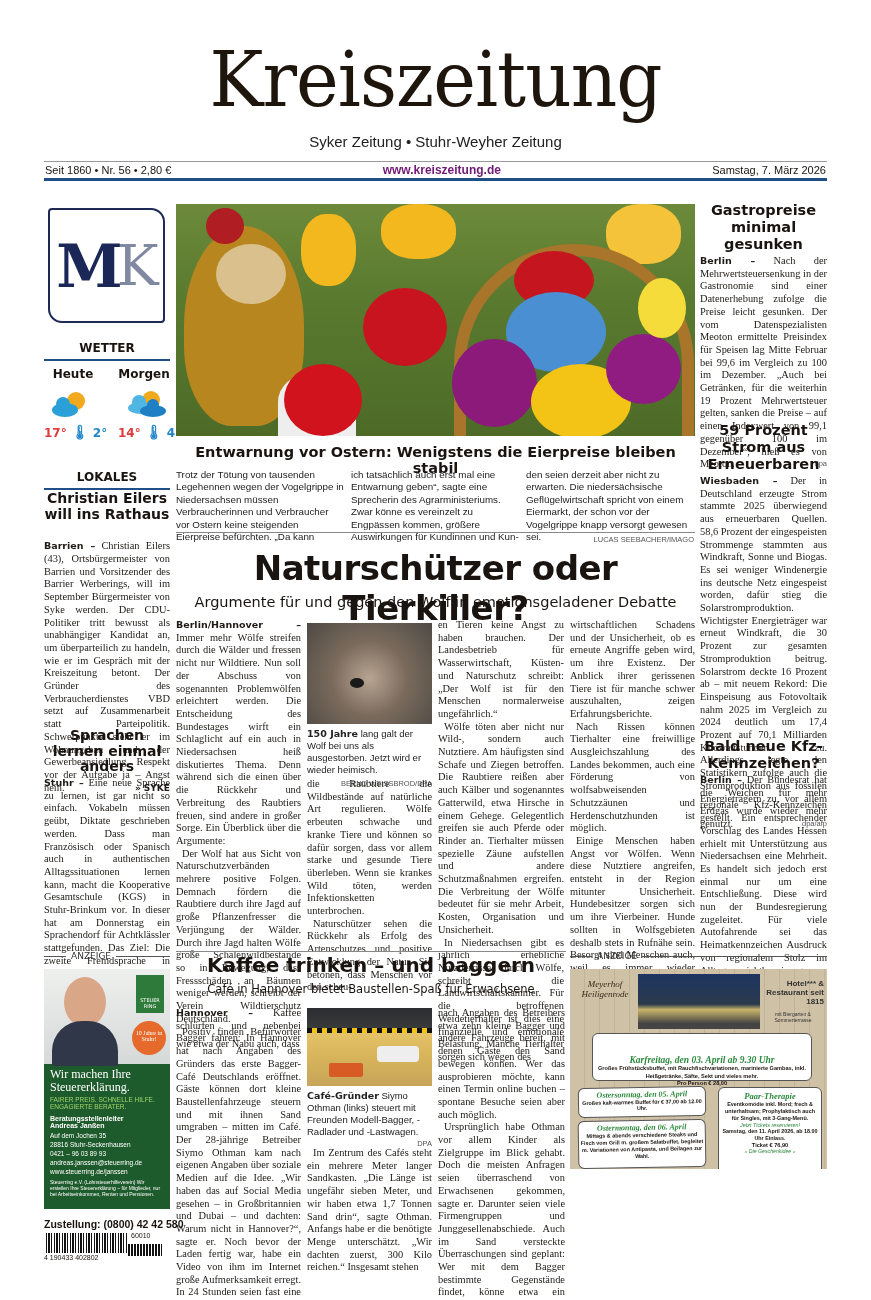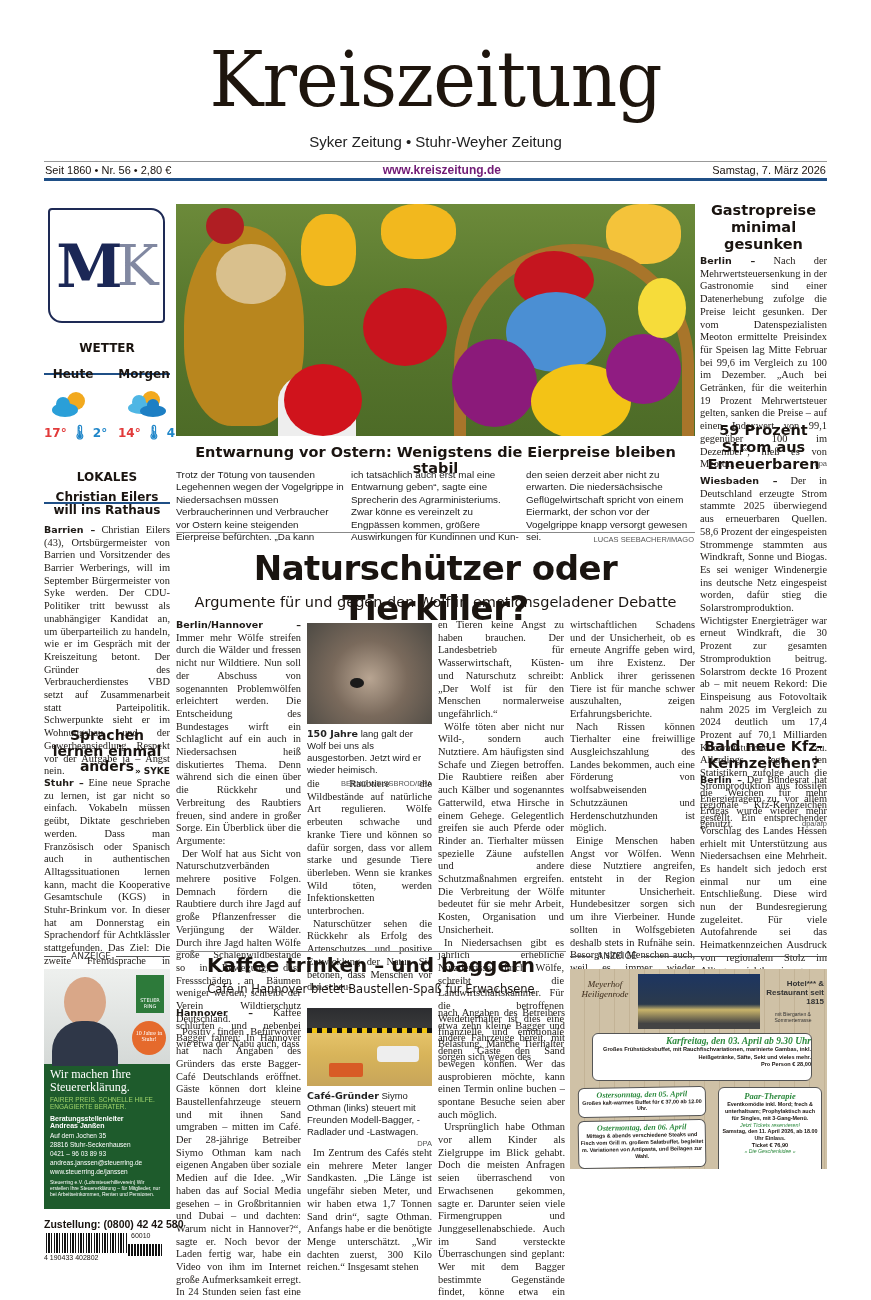--- a/index.html
+++ b/index.html
@@ -10,21 +10,21 @@
 .cond{font-family:"Liberation Sans",sans-serif}
 
 #mast-title{left:0;width:871px;top:42px;text-align:center;font-family:"DejaVu Serif",serif;font-size:76px;letter-spacing:-1px;color:#1e150d;line-height:1;transform:scaleX(.95)}
 #mast-sub{left:0;width:871px;top:133px;text-align:center;font-family:"Liberation Sans",sans-serif;font-size:15px;color:#222}
 #info-bar{left:44px;width:783px;top:161px;height:20px;border-top:1px solid #999;border-bottom:3px solid #1f4f86;font-family:"Liberation Sans",sans-serif;font-size:11px;display:flex;justify-content:space-between;align-items:center;padding:0 1px}
 #info-bar .url{color:#701a75;font-weight:bold;font-size:12px}
 
 #mk-logo{left:48px;top:208px;width:117px;height:115px;border:2px solid #1e2a55;border-radius:4px 14px 4px 14px;display:flex;align-items:center;justify-content:center}
 #mk-logo .m{font-family:"DejaVu Serif",serif;font-size:60px;font-weight:bold;color:#1b2756}
 #mk-logo .k{font-family:"DejaVu Serif",serif;font-size:56px;color:#1b2756;opacity:.55;margin-left:-6px;letter-spacing:-2px}
-.sec-head{font-family:"DejaVu Sans",sans-serif;font-weight:bold;font-size:12px;text-align:center;border-bottom:2px solid #1f4f86;padding-bottom:18px}
+.sec-head{font-family:"DejaVu Sans",sans-serif;font-weight:bold;font-size:12px;text-align:center;border-bottom:2px solid #1f4f86;padding-bottom:4px}
 .wcol{position:absolute;text-align:center;font-family:"DejaVu Sans",sans-serif;font-weight:bold;font-size:12px;width:58px}
 .temps{font-family:"DejaVu Sans",sans-serif;font-weight:bold;font-size:12px}
 .hot{color:#e23a3a}.cold{color:#1f86c9}
 .lh{font-family:"DejaVu Sans",sans-serif;font-weight:bold;color:#1a1410;text-align:center;line-height:1.12}
 .body{font-family:"Liberation Serif",serif;font-size:10.4px;line-height:12.7px;text-align:justify;hyphens:auto;color:#1e1a16}
 .body b{font-family:"DejaVu Sans",sans-serif;font-size:9.5px}
 .src{font-family:"Liberation Sans",sans-serif;font-size:7.5px;color:#555;float:right}
 .ref{font-family:"DejaVu Sans",sans-serif;font-weight:bold;font-size:9px;float:right}
 .anz{font-family:"DejaVu Sans",sans-serif;font-size:9px;color:#333;display:flex;align-items:center;gap:5px}
 .anz:before{content:"";width:22px;border-top:1px solid #555}
@@ -81,21 +81,21 @@
 </div>
 <div class="abs temps" style="left:118px;top:424px">
   <span class="hot">14°</span>
   <span class="cold" style="font-size:14px">🌡</span>
   <span class="cold">4°</span>
 </div>
 
 <div class="abs sec-head" style="left:44px;top:470px;width:126px">LOKALES</div>
 
 <div class="abs" style="left:44px;top:491px;width:126px">
-  <div class="lh" style="font-size:12px;margin-bottom:6px">Christian Eilers will ins Rathaus</div>
+  <div class="lh" style="font-size:14px;margin-bottom:18px">Christian Eilers will ins Rathaus</div>
   <div class="body"><b>Barrien –</b> <span>Christian Eilers (43), Ortsbürgermeister von Barrien und Vorsitzender des Barrier Werberings, will im September Bürgermeister von Syke werden. Der CDU-Politiker tritt bewusst als unabhängiger Kandidat an, um überparteilich zu handeln, wie er im Gespräch mit der Kreiszeitung betont. Der Gründer des Verbraucherdienstes VBD setzt auf Zusammenarbeit statt Parteipolitik. Schwerpunkte sieht er im Wohnungsbau und der Gewerbeansiedlung. Respekt vor der Aufgabe ja – Angst nein.</span> <span class="ref">» SYKE</span></div>
 </div>
 
 <div class="abs" style="left:44px;top:728px;width:126px">
   <div class="lh" style="font-size:14px;margin-bottom:2px">Sprachen lernen einmal anders</div>
   <div class="body"><b>Stuhr –</b> <span>Eine neue Sprache zu lernen, ist gar nicht so einfach. Vokabeln müssen geübt, Diktate geschrieben werden. Dass man Französisch oder Spanisch auch in authentischen Alltagssituationen lernen kann, macht die Kooperative Gesamtschule (KGS) in Stuhr-Brinkum vor. In dieser hat am Donnerstag ein Sprachendorf für Achtklässler stattgefunden. Das Ziel: Die zweite Fremdsprache in Dialogen mit Oberstufenschülern üben. Die Aktion soll auch im nächsten Jahr stattfinden.</span> <span class="ref">» STUHR</span></div>
 </div>
 
 <div class="abs anz" style="left:44px;top:951px;width:126px">
     <span>ANZEIGE</span>
@@ -226,21 +226,21 @@
 
 <div class="abs anz" style="left:570px;top:951px;width:257px">
     <span>ANZEIGE</span>
   </div>
 <div id="ad2" class="abs">
   <div style="position:absolute;left:0;top:0;width:257px;height:236px;background:repeating-linear-gradient(90deg,#cfc1a6 0 14px,#c3b396 14px 15px)"></div>
   <div class="serif" style="position:absolute;left:4px;top:10px;width:62px;text-align:center;font-size:9px;font-style:italic;color:#3a2a1a">Meyerhof Heiligenrode</div>
   <div style="position:absolute;left:68px;top:5px;width:122px;height:55px;background:linear-gradient(180deg,#1d3561,#2b3a4c 55%,#c9b46a 65%,#444 90%)"></div>
   <div class="cond" style="position:absolute;left:192px;top:10px;width:62px;text-align:right;font-size:8px;font-weight:bold;color:#333">Hotel*** &amp; Restaurant seit 1815</div>
   <div class="cond" style="position:absolute;left:192px;top:42px;width:62px;text-align:center;font-size:5px;color:#333">mit Biergarten &amp; Sommerterrasse</div>
-  <div style="position:absolute;left:22px;top:64px;width:220px;height:48px;background:#fff;border:1px solid #555;border-radius:6px;text-align:right;padding-top:2px">
+  <div style="position:absolute;left:22px;top:64px;width:220px;height:48px;background:#fff;border:1px solid #555;border-radius:6px;text-align:center;padding-top:21px">
     <div class="serif" style="color:#2d8a3e;font-style:italic;font-size:9.5px;font-weight:bold">Karfreitag, den 03. April ab 9.30 Uhr</div>
     <div class="cond" style="font-size:5.6px;font-weight:bold;line-height:7.5px">Großes Frühstücksbuffet, mit Rauchfischvariationen, marinierte Gambas, inkl. Heißgetränke, Säfte, Sekt und vieles mehr.</div>
     <div class="cond" style="font-size:5.6px;font-weight:bold">Pro Person € 28,00</div>
   </div>
   <div style="position:absolute;left:8px;top:118px;width:128px;height:30px;background:#fff;border:1px solid #555;border-radius:6px;text-align:center;padding-top:2px;transform:rotate(-1deg)">
     <div class="serif" style="color:#2d8a3e;font-style:italic;font-size:8px;font-weight:bold">Ostersonntag, den 05. April</div>
     <div class="cond" style="font-size:5.4px;font-weight:bold">Großes kalt-warmes Buffet für € 37,00 ab 12.00 Uhr.</div>
   </div>
   <div style="position:absolute;left:8px;top:151px;width:128px;height:48px;background:#fff;border:1px solid #555;border-radius:6px;text-align:center;padding-top:2px;transform:rotate(-1deg)">
     <div class="serif" style="color:#2d8a3e;font-style:italic;font-size:8px;font-weight:bold">Ostermontag, den 06. April</div>

